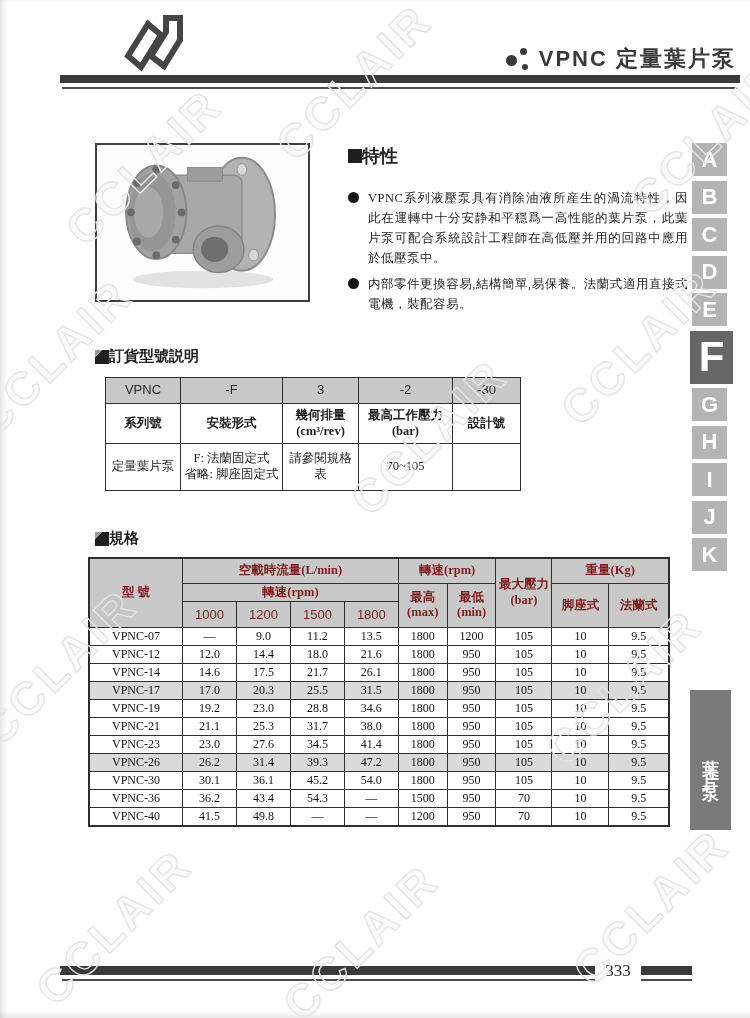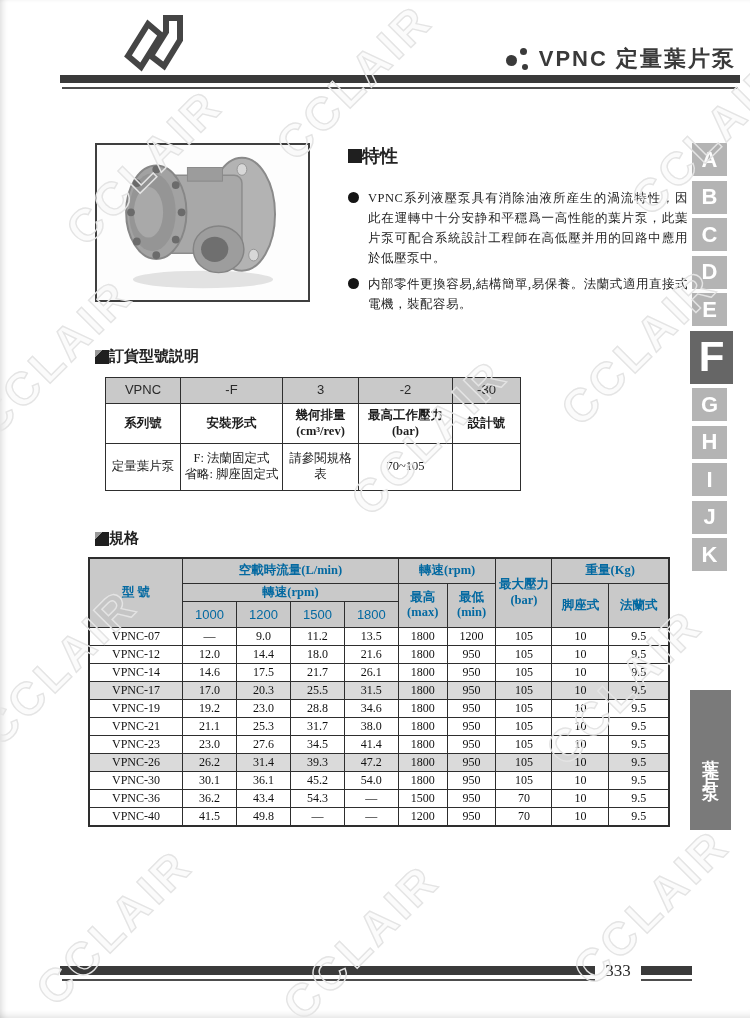--- a/index.html
+++ b/index.html
@@ -60,21 +60,21 @@
   }
   .order-table .code-row td { height:26px; background:#c9c9c9; font-family:"Liberation Sans",sans-serif; font-size:13px; color:#2a2a2a; }
   .order-table .label-row td { height:40px; font-weight:bold; }
   .order-table .desc-row td { height:47px; }
   
   .sec-specs-title { position:absolute; left:95px; top:529px; z-index:2; }
   .spec-table { position:absolute; left:88px; top:557px; width:582px; }
   .spec-table th, .spec-table td { border:1px solid #2e2e2e; text-align:center; vertical-align:middle; }
   .spec-table { border:2px solid #2e2e2e; }
   .spec-table th {
-    background:#c9c9c9; font-size:12.5px; font-weight:bold; color:#0369a1;
+    background:#c9c9c9; font-size:12.5px; font-weight:bold; color:#7f1d1d;
     white-space:pre-line; line-height:1.25; padding:1px;
   }
   .spec-table thead tr:nth-child(1) th { height:25px; }
   .spec-table thead tr:nth-child(3) th { height:26px; font-family:"Liberation Sans",sans-serif; font-weight:normal; font-size:13px; }
   .spec-table td { height:18px; font-size:12px; color:#111; padding:0 2px; line-height:1.1; }
   .spec-table tbody tr.hl td { background:#dadada; }
   
   .tab-strip { position:absolute; left:692px; top:143px; width:43px; display:flex; flex-direction:column; gap:4.5px; z-index:3; }
   .letter-tab {
     width:35px; height:33px; background:#b4b4b4; color:#fff;

